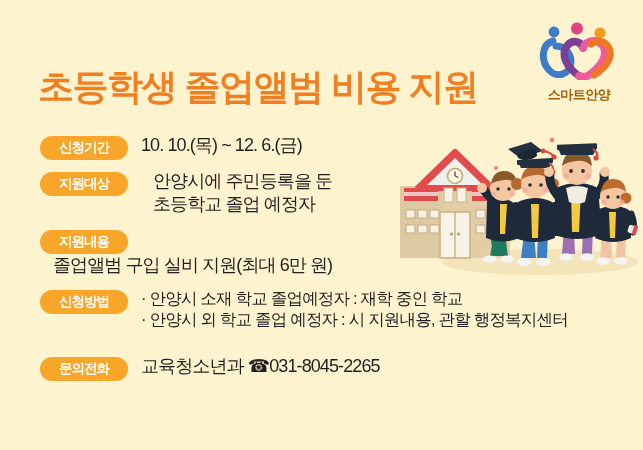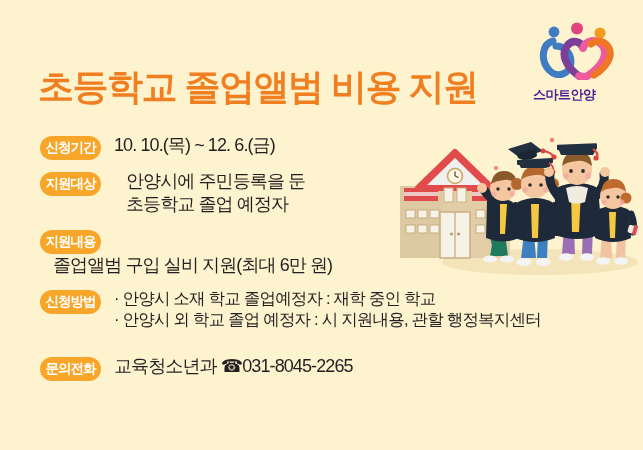--- a/index.html
+++ b/index.html
@@ -23,24 +23,24 @@
     position: absolute;
     top: 22px;
     right: 18px;
     width: 92px;
     height: 82px;
   }
   #logo .mark { position: absolute; top: 0; left: 6px; width: 80px; height: 58px; }
   #logo .wordmark {
     position: absolute;
     bottom: 0; left: 0; right: 0;
-    text-align: left;
+    text-align: center;
     font-size: 13px;
     font-weight: bold;
-    color: #4c1d95;
+    color: #a16207;
     letter-spacing: -0.5px;
     white-space: nowrap;
   }
 
   
   #title {
     position: absolute;
     left: 38px;
     top: 69px;
     font-size: 36px;
@@ -58,21 +58,21 @@
     top: 134px;
     width: 600px;
   }
   .row {
     display: flex;
     align-items: flex-start;
     margin-bottom: 8px;
   }
   .badge {
     flex: 0 0 auto;
-    width: 61px;
+    width: 88px;
     height: 24px;
     border-radius: 13px;
     background: #f8a629;
     color: #ffffff;
     font-size: 13.5px;
     font-weight: bold;
     letter-spacing: -1px;
     display: flex;
     align-items: center;
     justify-content: center;
@@ -267,21 +267,21 @@
       <path d="M211 66 q2 -13 12 -13 q12 0 13 13 q-6 -5 -13 -4 q-9 1 -12 4 z" fill="#c06a2e"></path>
       <circle cx="236" cy="72" r="5.5" fill="#c06a2e"></circle>
       <circle cx="218" cy="71" r="1.7" fill="#2d2d2d"></circle>
       <circle cx="228" cy="71" r="1.7" fill="#2d2d2d"></circle>
       <circle cx="214" cy="76" r="2.6" fill="#f2a8a0" opacity="0.75"></circle>
       <circle cx="232" cy="76" r="2.6" fill="#f2a8a0" opacity="0.75"></circle>
       <path d="M220 76 q3.5 4 7 0 q-3.5 4 -7 0 z" fill="#8a3b2e"></path>
     </g>
   </svg>
 
-  <div id="title">초등학교 졸업앨범 비용 지원</div>
+  <div id="title">초등학생 졸업앨범 비용 지원</div>
 
   <div id="info">
 
     <div class="row r-period">
       <div class="badge">신청기간</div>
       <div class="body">10. 10.(목) ~ 12. 6.(금)</div>
     </div>
 
     <div class="row r-target">
       <div class="badge">지원대상</div>

